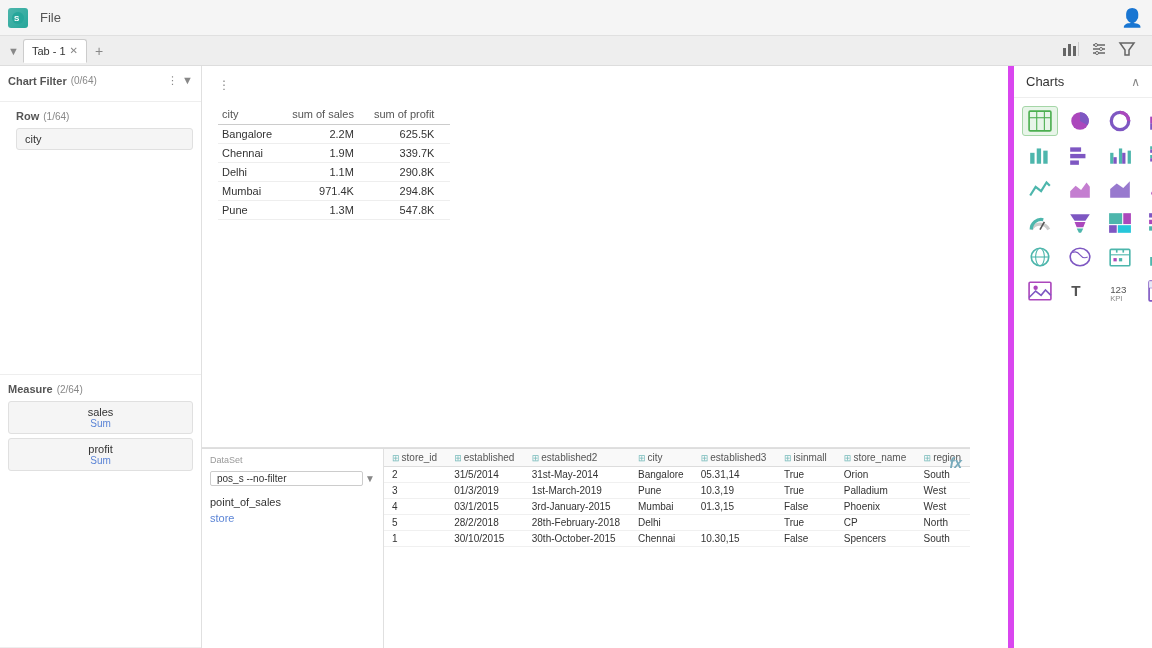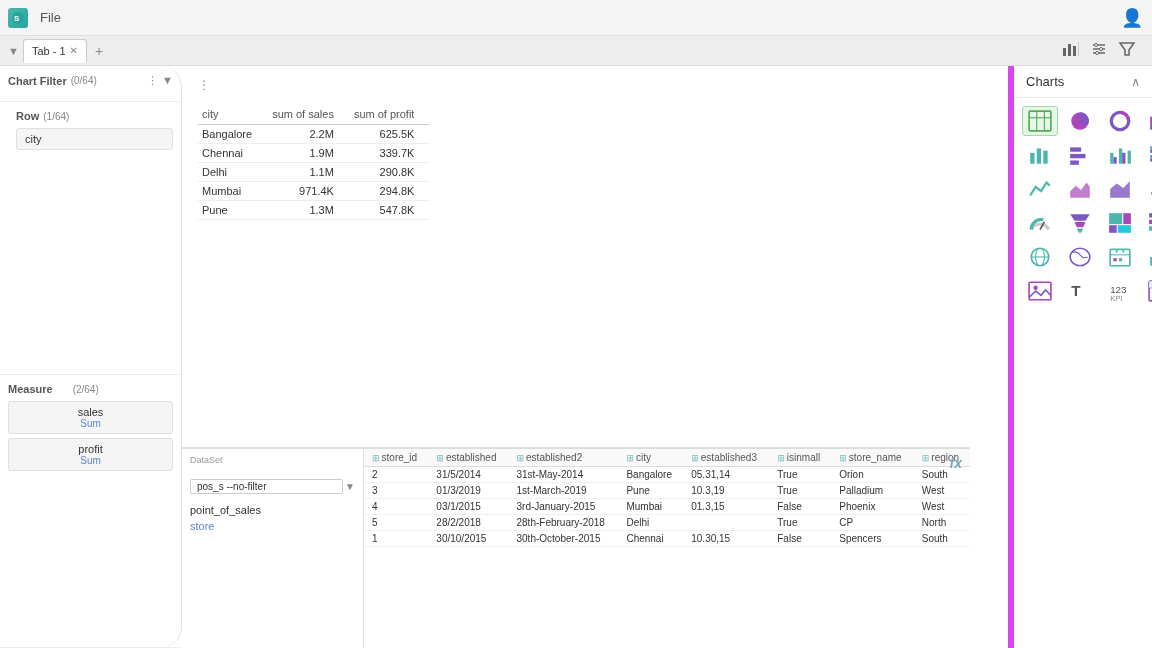--- a/index.html
+++ b/index.html
@@ -12,21 +12,21 @@
     .tab { display: flex; align-items: center; background: #fff; border: 1px solid #ccc; border-radius: 3px 3px 0 0; padding: 2px 8px; font-size: 11px; gap: 4px; height: 24px; cursor: pointer; }
     .tab.active { background: #fff; border-bottom-color: #fff; }
     .tab-close { font-size: 10px; color: #888; cursor: pointer; }
     .tab-add { background: none; border: none; color: #888; cursor: pointer; font-size: 14px; padding: 0 4px; }
     .top-bar-right { margin-left: auto; display: flex; align-items: center; gap: 12px; }
 
     
     .main-layout { display: flex; height: calc(648px - 66px); }
 
     
-    .left-panel { width: 182px; border-right: 1px solid #e0e0e0; background: #fff; display: flex; flex-direction: column; border-radius: 21px; }
+    .left-panel { width: 202px; border-right: 1px solid #e0e0e0; background: #fff; display: flex; flex-direction: column; }
     .left-section { padding: 8px; border-bottom: 1px solid #eee; }
     .section-header { display: flex; align-items: center; justify-content: space-between; font-size: 11px; color: #555; margin-bottom: 6px; }
     .section-title { font-weight: 600; }
     .section-count { color: #888; font-size: 10px; }
     .section-icons { display: flex; gap: 4px; }
     .row-field { background: #f5f5f5; border: 1px solid #e0e0e0; border-radius: 3px; padding: 4px 8px; font-size: 11px; color: #333; }
     .measure-field { display: flex; align-items: center; justify-content: space-between; background: #f5f5f5; border: 1px solid #e0e0e0; border-radius: 3px; padding: 4px 8px; font-size: 11px; margin-bottom: 4px; flex-direction: column; }
     .measure-label { color: #333; }
     .measure-agg { color: #5c85d6; font-size: 10px; }
 
@@ -130,21 +130,21 @@
         <div style="display:flex;align-items:center;gap:4px;">
           <span class="section-title">Row</span>
           <span class="section-count">(1/64)</span>
         </div>
       </div>
       <div class="row-field">city</div>
     </div>
 
     <div class="left-section" style="flex:1;display:flex;flex-direction:column;">
       <div class="section-header">
-        <div style="display:flex;align-items:center;gap:20px;">
+        <div style="display:flex;align-items:center;gap:4px;">
           <span class="section-title">Measure</span>
           <span class="section-count">(2/64)</span>
         </div>
       </div>
       <div class="measure-field">
         <span class="measure-label">sales</span>
         <span class="measure-agg">Sum</span>
       </div>
       <div class="measure-field">
         <span class="measure-label">profit</span>
@@ -196,21 +196,21 @@
           </tbody>
       </table>
 
       <div style="position:absolute;left:198px;top:408px;color:#555;font-size:12px;pointer-events:none;"></div>
     </div>
 
     <div class="bottom-table-area" style="position:relative;">
 
       <div style="display:flex;height:100%;">
         <div style="width:182px;border-right:1px solid #e0e0e0;padding:6px 8px;display:flex;flex-direction:column;gap:4px;">
-          <div style="font-size:9px;color:#999;margin-bottom:10px;">DataSet</div>
+          <div style="font-size:9px;color:#999;margin-bottom:2px;">DataSet</div>
           <div style="display:flex;align-items:center;gap:2px;margin-bottom:6px;">
             <span style="font-size:10px;background:#fff;border:1px solid #ccc;border-radius:2px;padding:1px 6px;flex:1;">pos_s --no-filter</span>
             <span style="font-size:10px;color:#888;">▼</span>
           </div>
           <span style="font-size:11px;color:#333;">point_of_sales</span>
           <span style="font-size:11px;color:#5c85d6;cursor:pointer;">store</span>
         </div>
         <div style="flex:1;overflow-x:auto;overflow-y:auto;position:relative;">
           <span style="position:absolute;right:8px;top:6px;color:#7ab;font-size:14px;font-style:italic;font-weight:bold;">fx</span>
           <table class="bottom-table">

